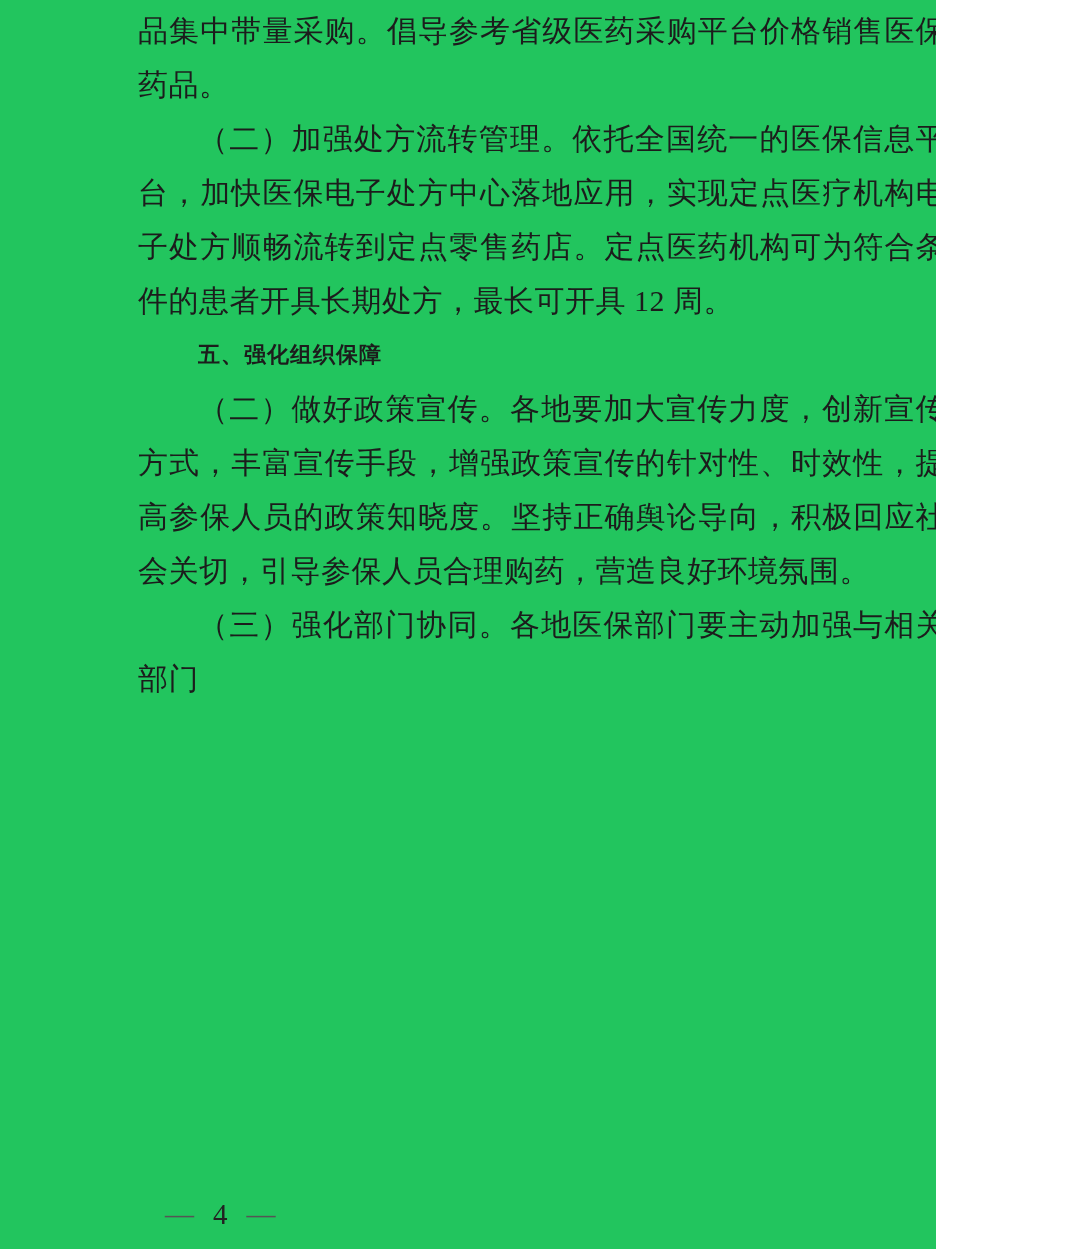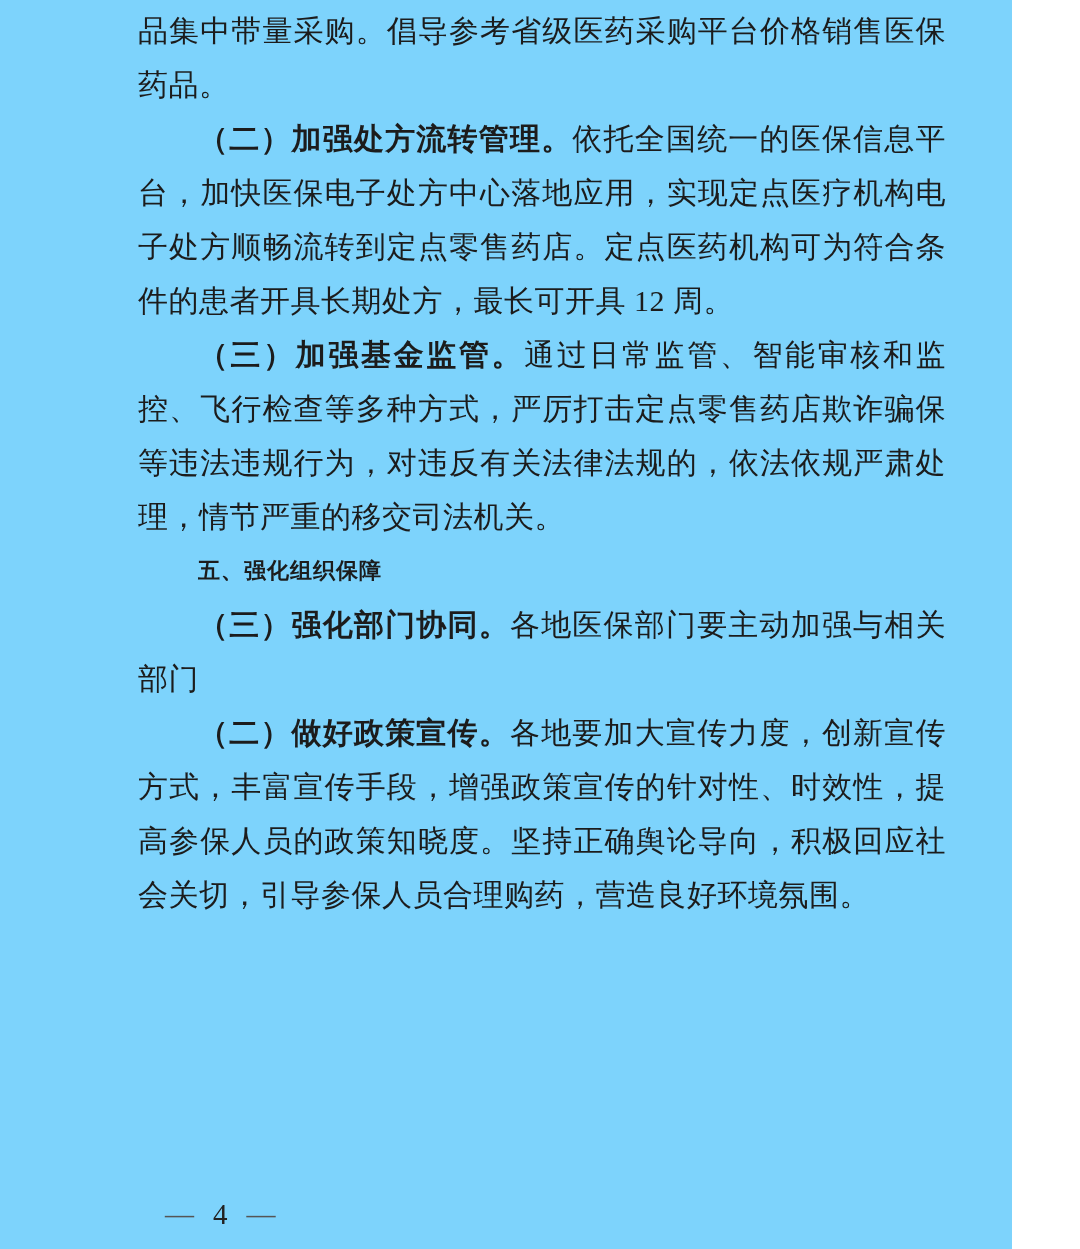--- a/index.html
+++ b/index.html
@@ -2,23 +2,23 @@
 <html><head>
 <meta charset="utf-8">
 <style>
   html, body {
     margin: 0;
     padding: 0;
     background: #ffffff;
   }
   .page {
     position: relative;
-    width: 1012px;
+    width: 936px;
     height: 1249px;
-    background: #7dd3fc;
+    background: #22c55e;
     font-family: "Liberation Serif", "DejaVu Serif", serif;
     color: #1c1c1c;
     overflow: hidden;
   }
   .content {
     position: absolute;
     left: 138px;
     top: 4px;
     width: 808px;
   }
@@ -28,21 +28,21 @@
     line-height: 54px;
     letter-spacing: 0.5px;
     text-align: justify;
     text-justify: inter-character;
     text-indent: 60px;
   }
   .para.continuation {
     text-indent: 0;
   }
   .lead {
-    font-weight: 700;
+    font-weight: 400;
   }
   .heading {
     margin: 0;
     font-size: 22px;
     line-height: 54px;
     letter-spacing: 1px;
     text-indent: 60px;
     font-weight: 700;
   }
   .footer {
@@ -66,27 +66,26 @@
 </head>
 <body>
 
 <div class="page">
   <div class="content">
 
     <p class="para continuation"><span class="lead"></span><span>品集中带量采购。倡导参考省级医药采购平台价格销售医保药品。</span></p>
 
     <p class="para"><span class="lead">（二）加强处方流转管理。</span><span>依托全国统一的医保信息平台，加快医保电子处方中心落地应用，实现定点医疗机构电子处方顺畅流转到定点零售药店。定点医药机构可为符合条件的患者开具长期处方，最长可开具 12 周。</span></p>
 
-    <p class="para"><span class="lead">（三）加强基金监管。</span><span>通过日常监管、智能审核和监控、飞行检查等多种方式，严厉打击定点零售药店欺诈骗保等违法违规行为，对违反有关法律法规的，依法依规严肃处理，情节严重的移交司法机关。</span></p>
 
     <h2 class="heading">五、强化组织保障</h2>
 
 
+    <p class="para"><span class="lead">（二）做好政策宣传。</span><span>各地要加大宣传力度，创新宣传方式，丰富宣传手段，增强政策宣传的针对性、时效性，提高参保人员的政策知晓度。坚持正确舆论导向，积极回应社会关切，引导参保人员合理购药，营造良好环境氛围。</span></p>
+
     <p class="para"><span class="lead">（三）强化部门协同。</span><span>各地医保部门要主动加强与相关部门</span></p>
-
-    <p class="para"><span class="lead">（二）做好政策宣传。</span><span>各地要加大宣传力度，创新宣传方式，丰富宣传手段，增强政策宣传的针对性、时效性，提高参保人员的政策知晓度。坚持正确舆论导向，积极回应社会关切，引导参保人员合理购药，营造良好环境氛围。</span></p>
 
   </div>
 
   <div class="footer">
     <span class="dash">—</span><span class="num">4</span><span class="dash">—</span>
   </div>
 </div>
 
 </body></html>

